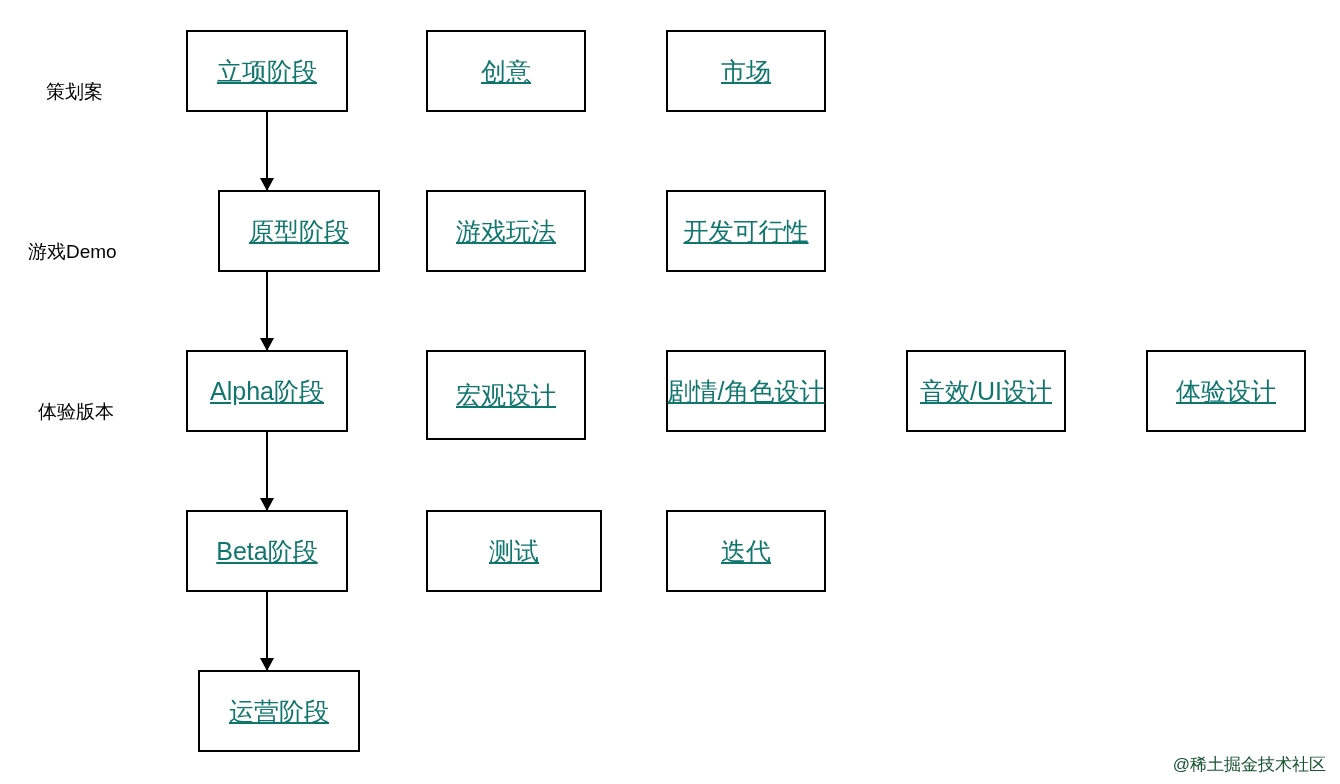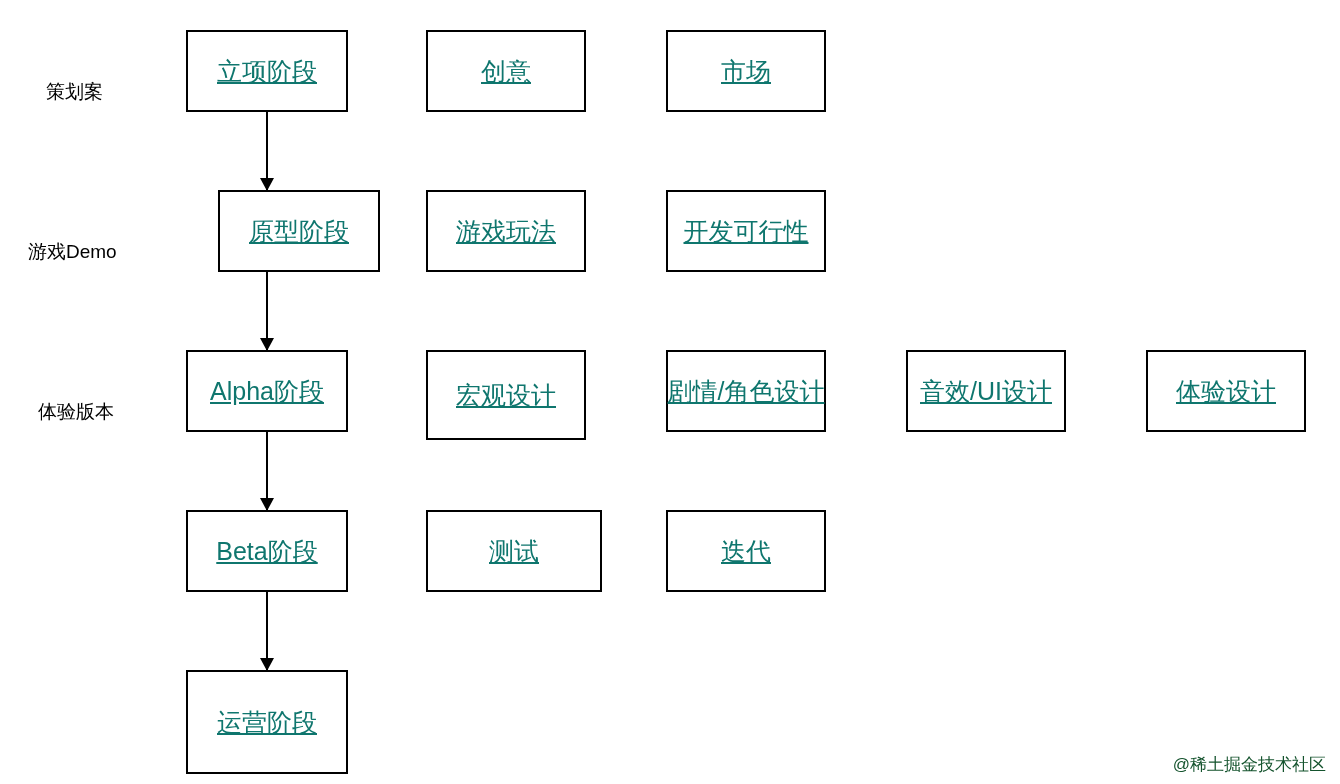--- a/index.html
+++ b/index.html
@@ -76,21 +76,21 @@
 <div id="diagram">
 
   <div class="row-label" style="left:46px; top:62px;">策划案</div>
   <div class="row-label" style="left:28px; top:222px;">游戏Demo</div>
   <div class="row-label" style="left:38px; top:382px;">体验版本</div>
 
   <div class="node" style="left:186px; top:30px; width:162px; height:82px;">立项阶段</div>
   <div class="node" style="left:186px; top:190px; width:162px; height:82px;margin-left:32px;">原型阶段</div>
   <div class="node" style="left:186px; top:350px; width:162px; height:82px;">Alpha阶段</div>
   <div class="node" style="left:186px; top:510px; width:162px; height:82px;">Beta阶段</div>
-  <div class="node" style="left:186px; top:670px; width:162px; height:104px;">运营阶段</div>
+  <div class="node" style="left:198px; top:670px; width:162px; height:82px;">运营阶段</div>
 
   <div class="arrow" style="left:266px; top:112px; height:78px;"></div>
   <div class="arrow" style="left:266px; top:272px; height:78px;"></div>
   <div class="arrow" style="left:266px; top:432px; height:78px;"></div>
   <div class="arrow" style="left:266px; top:592px; height:78px;"></div>
 
   <div class="node" style="left:426px; top:30px; width:160px; height:82px;">创意</div>
   <div class="node" style="left:666px; top:30px; width:160px; height:82px;">市场</div>
 
   <div class="node" style="left:426px; top:190px; width:160px; height:82px;text-align:center;">游戏玩法</div>

